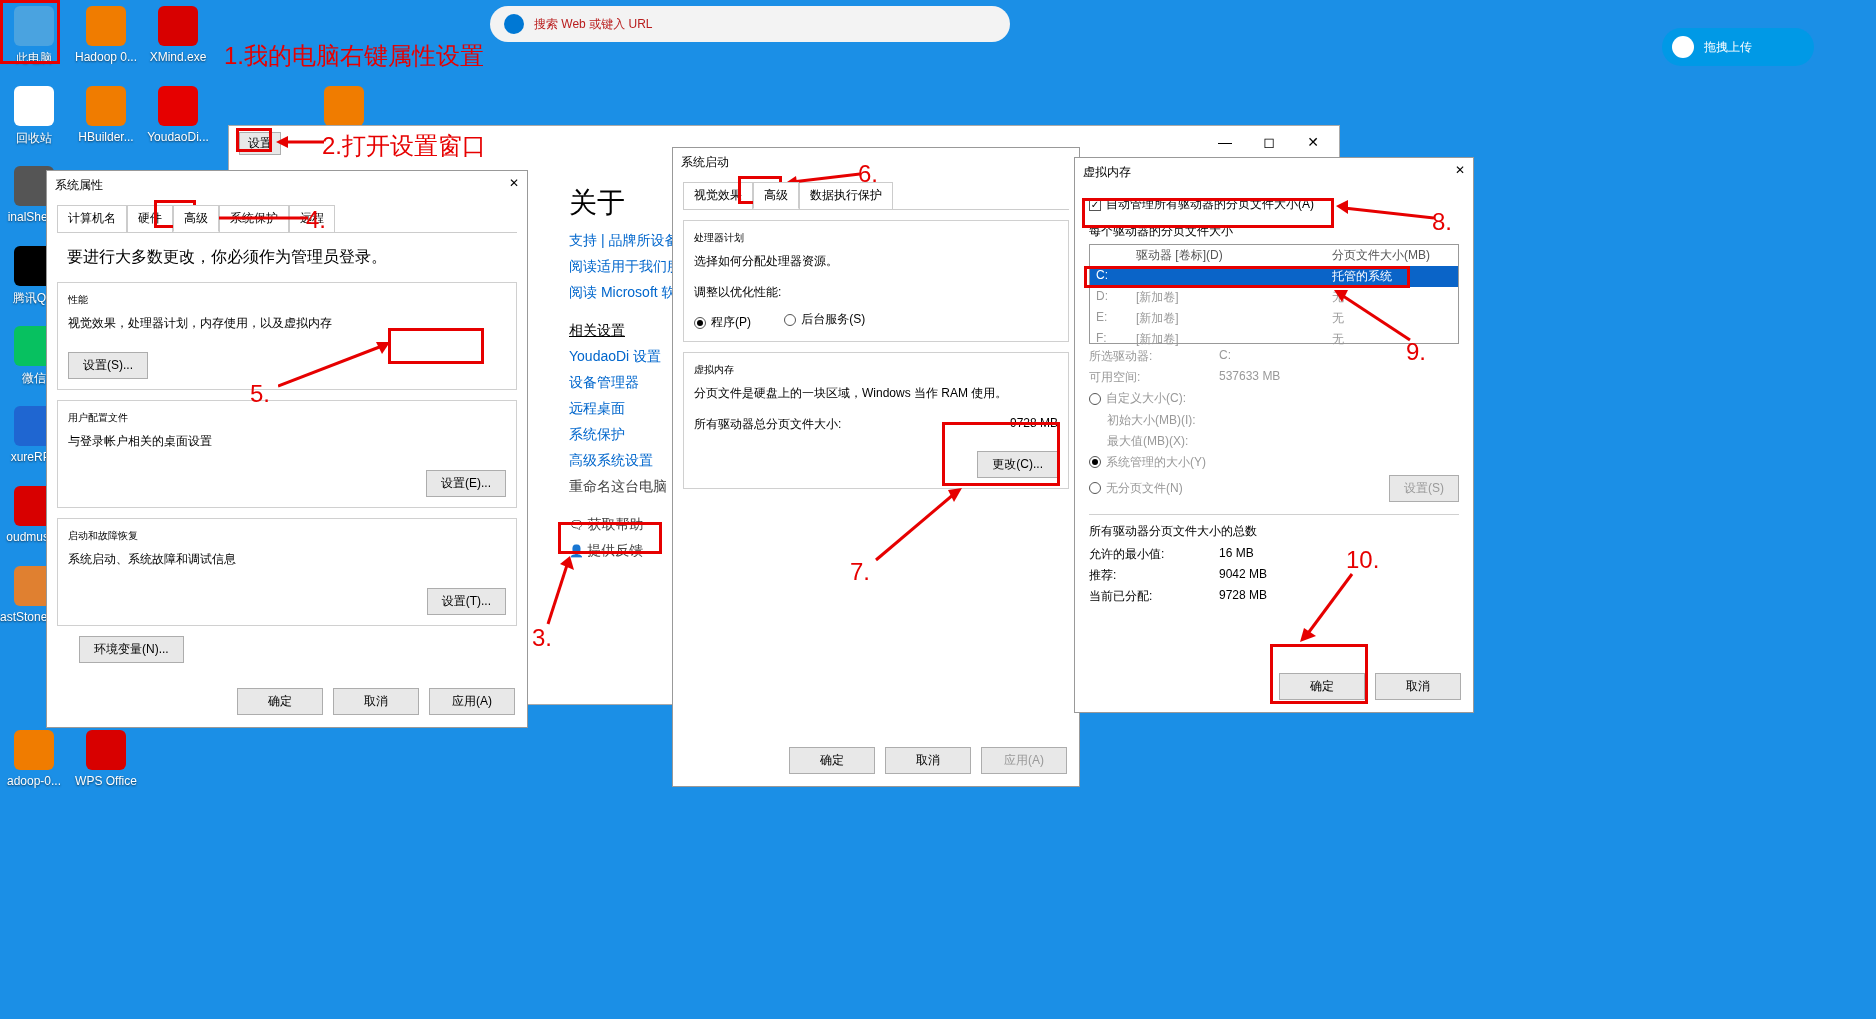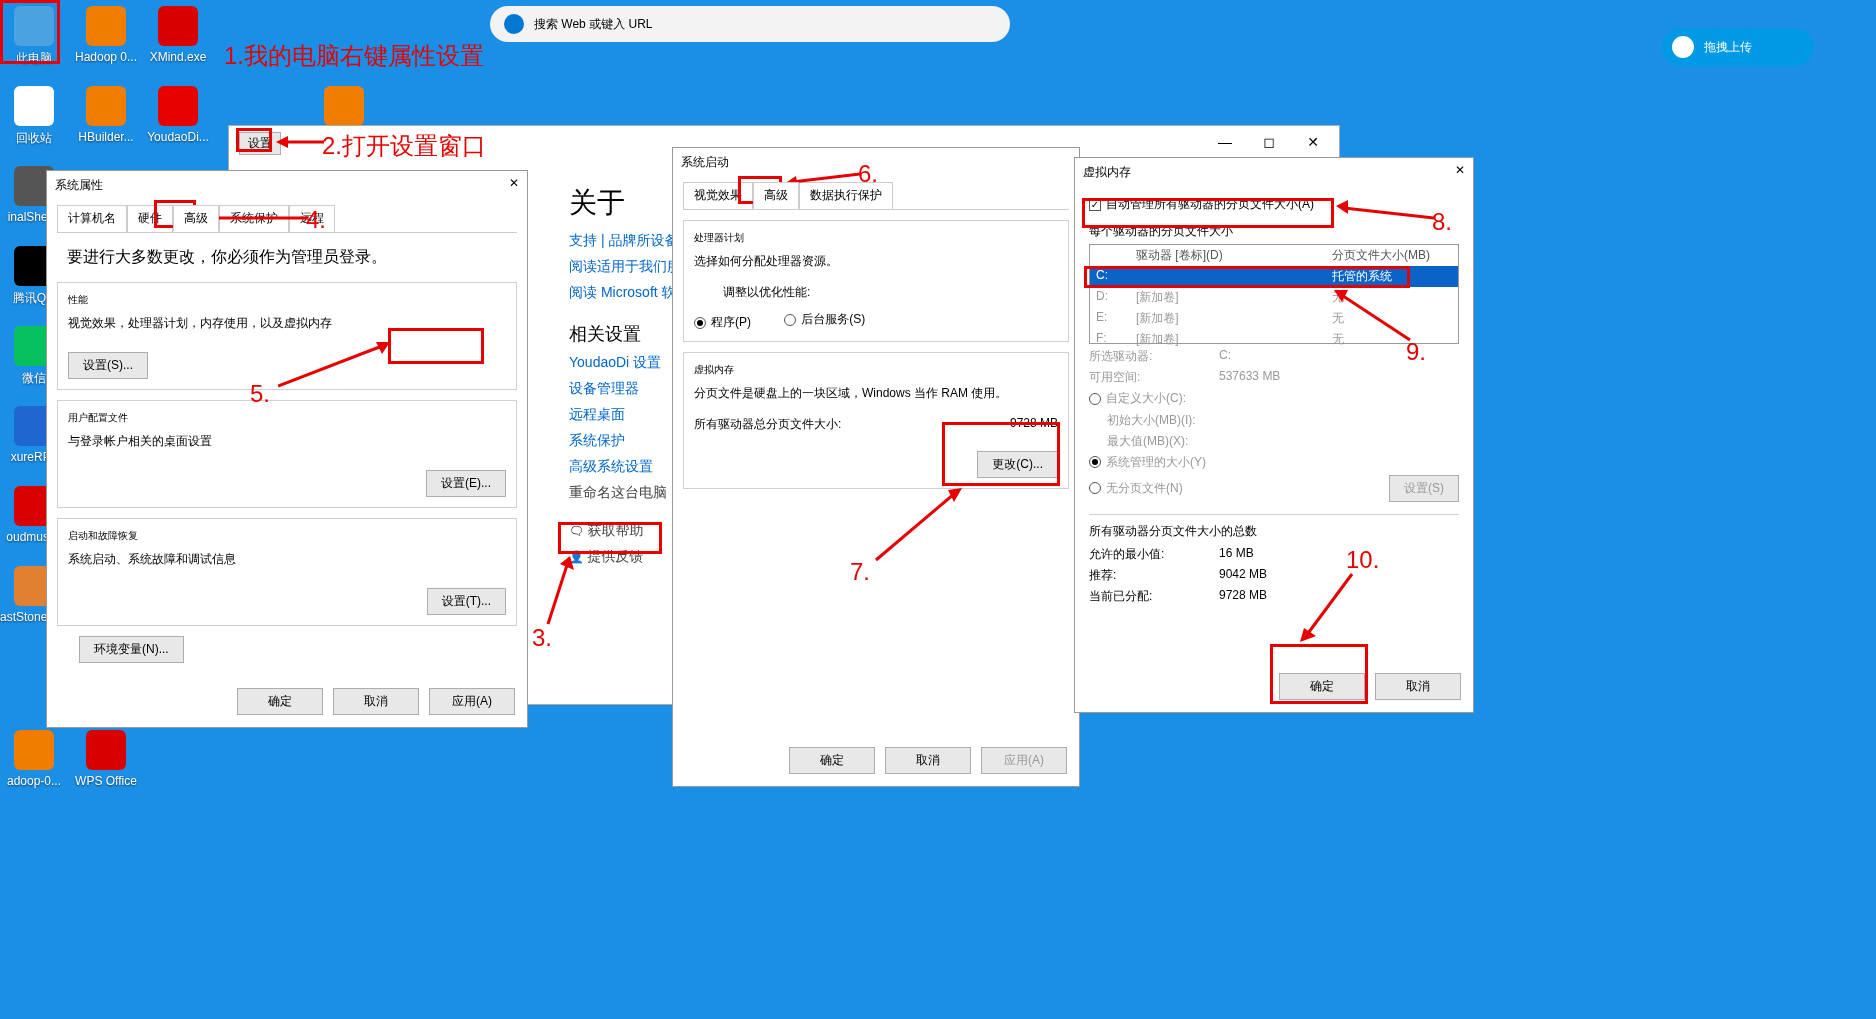--- a/index.html
+++ b/index.html
@@ -9,21 +9,21 @@
   .desktop-icon { position: absolute; width: 68px; text-align: center; color: #fff; }
   .desktop-icon .ico { width: 40px; height: 40px; margin: 0 auto 4px; display: flex; align-items: center; justify-content: center; font-size: 24px; }
   .desktop-icon .lbl { font-size: 12px; text-shadow: 0 1px 2px rgba(0,0,0,.6); white-space: nowrap; overflow: hidden; }
 
   
   .annot { position: absolute; color: #e60000; font-size: 24px; font-weight: 400; pointer-events: none; }
   .red-box { position: absolute; border: 3px solid #e60000; pointer-events: none; }
   .red-arrow { position: absolute; pointer-events: none; }
 
   
-  .search-pill { position: absolute; top: 6px; left: 490px; width: 520px; height: 36px; background: #f3f3f3; border-radius: 18px; display: flex; align-items: center; padding: 0 14px; color: #000000; }
+  .search-pill { position: absolute; top: 6px; left: 490px; width: 520px; height: 36px; background: #f3f3f3; border-radius: 18px; display: flex; align-items: center; padding: 0 14px; color: #b91c1c; }
   .search-pill .edge { width: 20px; height: 20px; border-radius: 50%; background: #0078d4; margin-right: 10px; }
 
   
   .upload-pill { position: absolute; top: 28px; right: 62px; width: 152px; height: 38px; background: #0099e6; border-radius: 19px; display: flex; align-items: center; color: #fff; font-size: 14px; padding-left: 10px; }
   .upload-pill .circ { width: 22px; height: 22px; border-radius: 50%; background: #fff; margin-right: 10px; }
 
   
   .win { position: absolute; background: #fff; border: 1px solid #999; }
   .win .titlebar { height: 28px; display: flex; align-items: center; padding: 0 8px; font-size: 12px; position: relative; }
   .win .close { position: absolute; right: 4px; top: 4px; width: 18px; height: 16px; text-align: center; line-height: 16px; }
@@ -34,21 +34,21 @@
   .tab { padding: 4px 10px; border: 1px solid #ccc; border-bottom: none; background: #fff; font-size: 12px; }
   .tab.active { background: #fff; border-bottom: 1px solid #fff; position: relative; z-index: 1; }
   .tab-border { border-bottom: 1px solid #ccc; margin-top: -1px; }
 
   .group { border: 1px solid #d0d0d0; margin: 10px; padding: 10px; position: relative; }
   .group > .hdr { font-size: 10px; margin-bottom: 8px; }
 
   .link { color: #0066cc; font-size: 14px; margin: 8px 0; display: block; }
   .link-grey { color: #444; font-size: 14px; margin: 8px 0; display: block; }
   .about-h { font-size: 28px; font-weight: 400; margin: 18px 0 10px; }
-  .section-h { font-size: 18px; font-weight: 400; margin: 20px 0 1px; }
+  .section-h { font-size: 14px; font-weight: 400; margin: 20px 0 1px; text-decoration: underline; }
 
   .disabled { color: #999; }
   .radio { display: inline-flex; align-items: center; margin-right: 30px; }
   .radio .dot { width: 12px; height: 12px; border: 1px solid #555; border-radius: 50%; margin-right: 5px; display: inline-flex; align-items: center; justify-content: center; }
   .radio.sel .dot::after { content:""; width:6px; height:6px; background:#000; border-radius:50%; }
   .check { width: 12px; height: 12px; border: 1px solid #555; display: inline-block; margin-right: 5px; text-align:center; line-height:10px; font-size:10px; }
 
   .drive-list { border: 1px solid #999; height: 100px; width: 370px; margin: 4px 0; font-size: 12px; }
   .drive-list .hd { display: flex; padding: 2px 6px; color: #555; }
   .drive-list .rw { display: flex; padding: 2px 6px; }
@@ -226,21 +226,21 @@
   <div class="tabstrip" style="margin:6px 10px 0;">
     <div class="tab">视觉效果</div>
     <div class="tab active">高级</div>
     <div class="tab">数据执行保护</div>
   </div>
   <div class="tab-border" style="margin:0 10px;"></div>
 
   <div class="group">
     <div class="hdr">处理器计划</div>
     <div style="margin-bottom:14px;">选择如何分配处理器资源。</div>
-    <div style="margin-bottom:10px;margin-left:29px;">调整以优化性能:</div>
+    <div style="margin-bottom:10px;">调整以优化性能:</div>
     <label class="radio sel">
         <span class="dot"></span>
         <span>程序(P)</span>
       </label>
     <label class="radio">
         <span class="dot"></span>
         <span>后台服务(S)</span>
       </label>
   </div>
 

